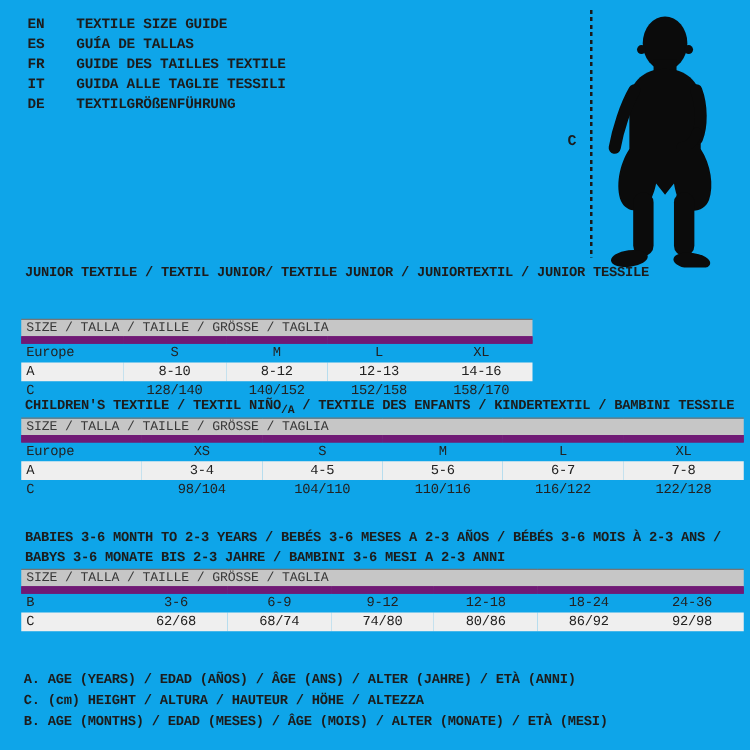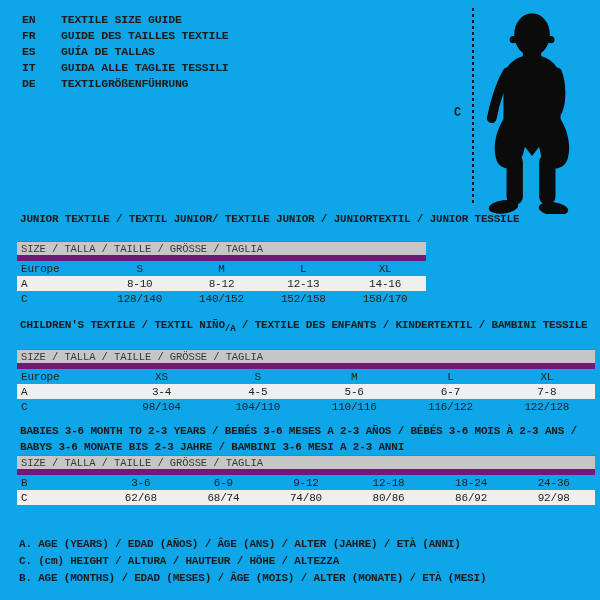--- a/index.html
+++ b/index.html
@@ -15,21 +15,21 @@
   .dash-line{
     position:absolute;left:472px;top:8px;width:2px;height:198px;
     background:repeating-linear-gradient(to bottom,#1a1a1a 0 3px,transparent 3px 6px);
   }
   .c-label{position:absolute;left:454px;top:106px;font-weight:bold;font-size:12px;}
   .baby-svg{position:absolute;left:478px;top:5px;}
   
   .section{position:absolute;left:17px;}
   .sec-title{font-weight:bold;font-size:11px;line-height:13px;letter-spacing:-0.2px;padding-left:3px;}
   .sec-title.two-line{line-height:16px;}
-  .mb1{margin-bottom:15px;} .mb2{margin-bottom:14px;} .mb3{margin-bottom:0;}
+  .mb1{margin-bottom:29px;} .mb2{} .mb3{margin-bottom:0;}
   table.size-table{border-collapse:collapse;table-layout:fixed;}
   table.t-narrow{width:409px;}
   table.t-wide{width:578px;}
   th.bar{
     height:13px;background:#c6c6c6;border-top:1px solid #767676;border-bottom:6px solid #701a75;
     font-weight:normal;font-size:10.5px;color:#383838;text-align:left;padding:0 0 0 4px;letter-spacing:-0.1px;
   }
   tbody td{height:15px;font-size:11px;color:#222;text-align:center;padding:0;letter-spacing:-0.2px;}
   tbody td.lbl{text-align:left;padding-left:4px;}
   tr.hl td{background:#efefef;}
@@ -41,26 +41,26 @@
 <body>
 
 <div class="page">
 
   <div class="langs">
     <div class="lang-row">
       <span class="lang-code">EN</span>
       <span class="lang-title">TEXTILE SIZE GUIDE</span>
     </div>
     <div class="lang-row">
+      <span class="lang-code">ES</span>
+      <span class="lang-title">GUÍA DE TALLAS</span>
+    </div>
+    <div class="lang-row">
       <span class="lang-code">FR</span>
       <span class="lang-title">GUIDE DES TAILLES TEXTILE</span>
-    </div>
-    <div class="lang-row">
-      <span class="lang-code">ES</span>
-      <span class="lang-title">GUÍA DE TALLAS</span>
     </div>
     <div class="lang-row">
       <span class="lang-code">IT</span>
       <span class="lang-title">GUIDA ALLE TAGLIE TESSILI</span>
     </div>
     <div class="lang-row">
       <span class="lang-code">DE</span>
       <span class="lang-title">TEXTILGRÖßENFÜHRUNG</span>
     </div>
   </div>

